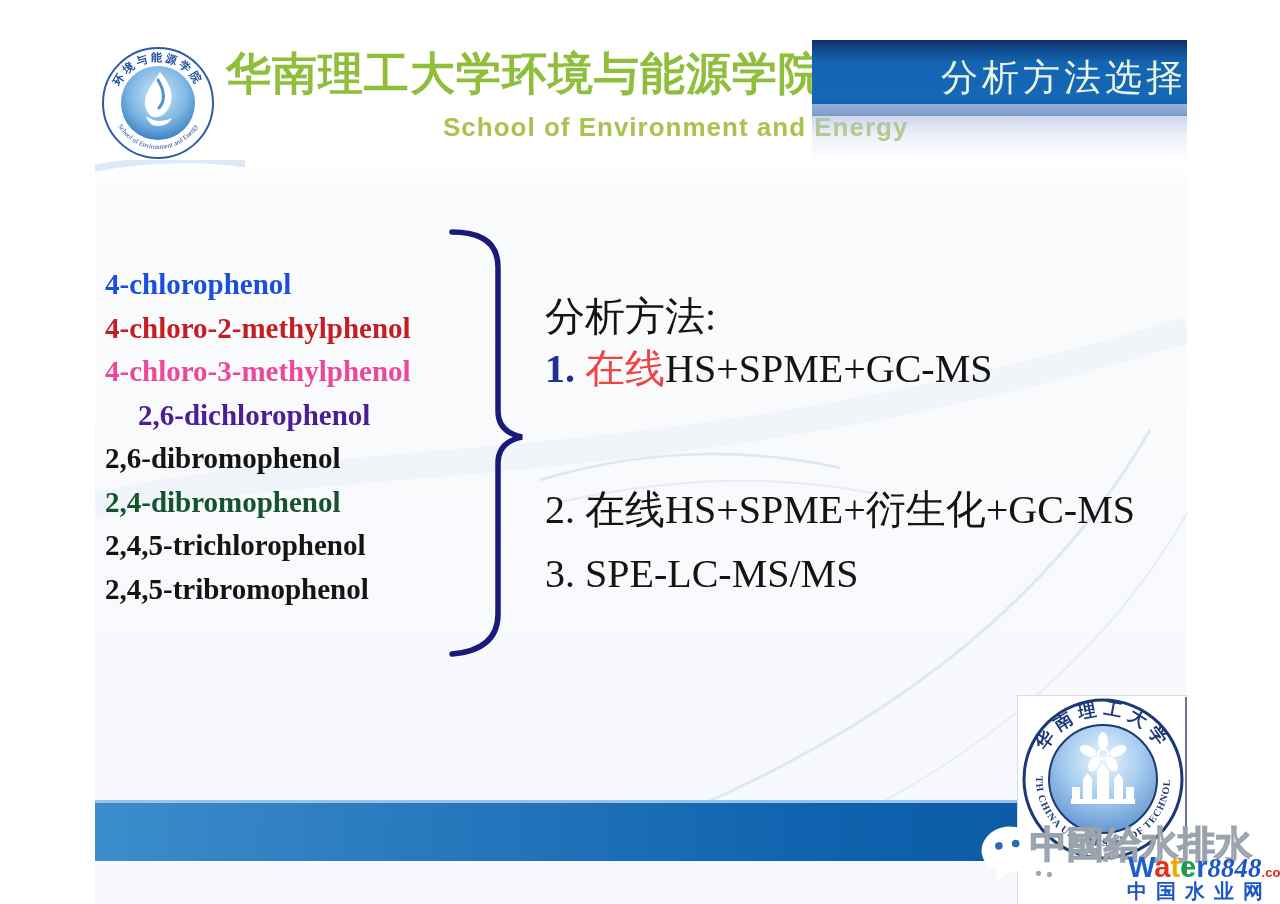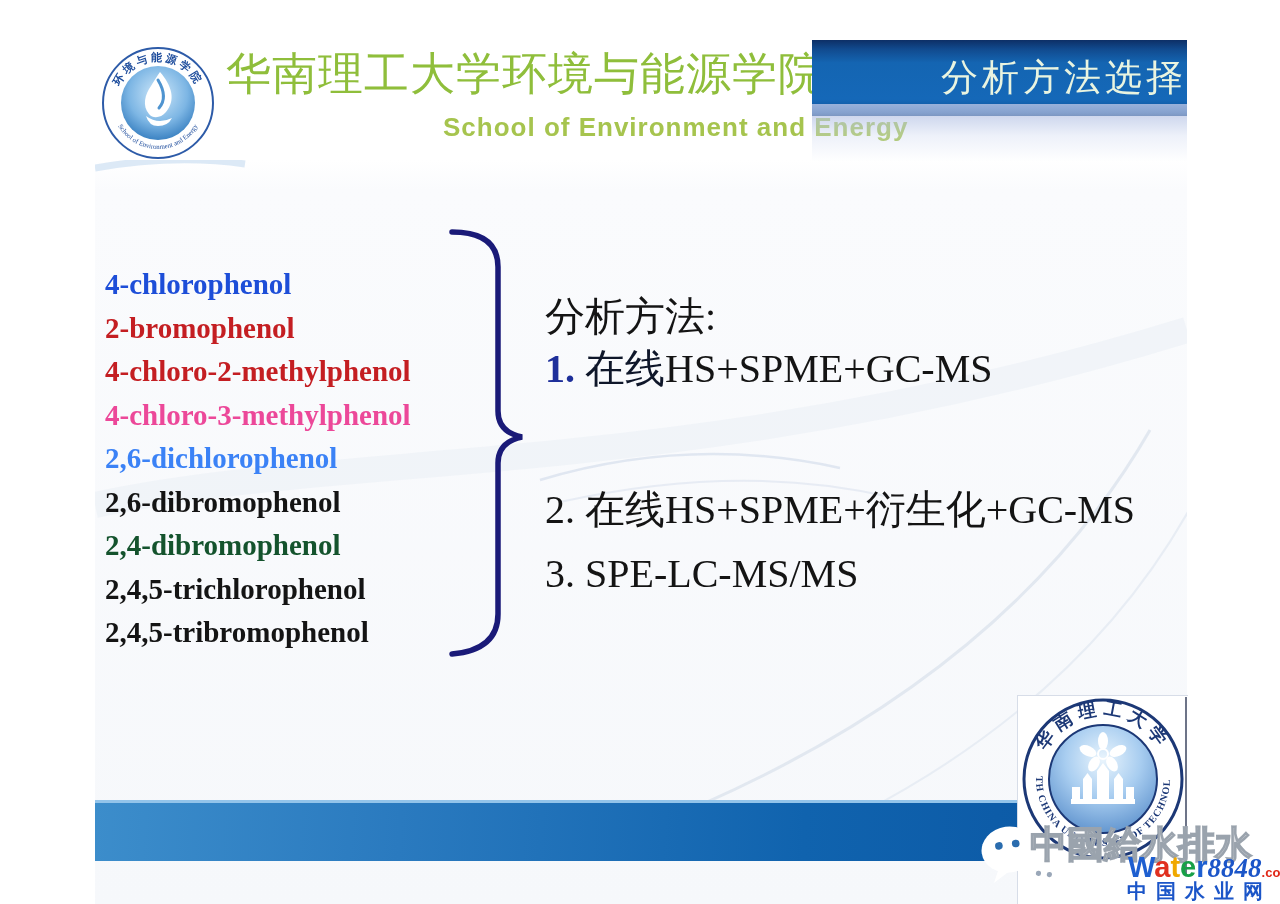--- a/index.html
+++ b/index.html
@@ -5,21 +5,21 @@
   html,body{margin:0;padding:0;background:#ffffff;}
   #canvas{position:relative;width:1280px;height:904px;background:#ffffff;overflow:hidden;
           font-family:"Liberation Serif","DejaVu Serif",serif;}
   .abs{position:absolute;}
 
   
   #slide-bg{left:95px;top:40px;width:1092px;height:864px;
     background:linear-gradient(180deg,#ffffff 0px,#ffffff 120px,#fafbfd 150px,#f6f8fb 100%);}
 
   
-  #college-title{left:226px;top:50px;width:600px;font-size:45px;font-weight:normal;
+  #college-title{left:226px;top:50px;width:600px;font-size:45px;font-weight:bold;
     letter-spacing:1px;line-height:1.1;white-space:nowrap;}
   #college-subtitle{left:443px;top:112px;font-size:26px;font-weight:bold;
     font-family:"Liberation Sans","DejaVu Sans",sans-serif;letter-spacing:1px;white-space:nowrap;}
   #banner{left:812px;top:40px;width:375px;height:76px;
     background:linear-gradient(180deg,#0d2f66 0%,#114a8e 12%,#1465b2 30%,#1568b8 78%,#0f4f96 96%,#0c3d7c 100%);
     display:flex;align-items:center;justify-content:flex-end;}
   #banner-label{font-size:37px;letter-spacing:4px;}
   #banner-wash{left:812px;top:104px;width:375px;height:58px;
     background:linear-gradient(180deg,rgba(176,190,226,0.85),rgba(205,216,240,0.35) 55%,rgba(255,255,255,0));}
 
@@ -97,38 +97,37 @@
   <div id="college-title" class="abs" style="color: rgb(143, 190, 59);">华南理工大学环境与能源学院</div>
   <div id="college-subtitle" class="abs" style="color: rgb(166, 196, 78);">School of Environment and Energy</div>
 
   <div id="banner" class="abs">
     <span id="banner-label" style="color: rgb(233, 244, 224);">分析方法选择</span>
   </div>
   <div id="banner-wash" class="abs"></div>
 
   <div id="chem-list" class="abs">
     <div class="chem" style="color: #1d4ed8;">4-chlorophenol</div>
-    <div class="chem" style="color: rgb(196, 30, 34);">2-bromophenol</div>
     <div class="chem" style="color: rgb(196, 30, 34);">4-chloro-2-methylphenol</div>
     <div class="chem" style="color: #ec4899;">4-chloro-3-methylphenol</div>
-    <div class="chem" style="color: #3b82f6;">2,6-dichlorophenol</div>
+    <div class="chem" style="color: #4c1d95; margin-left: 33px;">2,6-dichlorophenol</div>
     <div class="chem" style="color: rgb(20, 20, 20);">2,6-dibromophenol</div>
     <div class="chem" style="color: #14532d;">2,4-dibromophenol</div>
     <div class="chem" style="color: rgb(20, 20, 20);">2,4,5-trichlorophenol</div>
     <div class="chem" style="color: rgb(20, 20, 20);">2,4,5-tribromophenol</div>
   </div>
 
   <svg class="abs" style="left:440px;top:218px;" width="100" height="450" viewBox="0 0 100 450">
     <path d="M 12 14 Q 58 14 58 49 L 58 193 Q 58 214 82 219 Q 58 224 58 245 L 58 396 Q 58 432 12 436" fill="none" stroke="#1a1a78" stroke-width="5.5" stroke-linecap="round"></path>
   </svg>
 
   <div class="mline abs" style="top:292px;">分析方法:</div>
   <div class="mline abs" style="top:344px;">
     <span id="m1-num" style="color: rgb(30, 47, 154);">1.</span>
-    <span style="color: #0f172a;">在线</span><span>HS+SPME+GC-MS</span>
+    <span style="color: #ef4444;">在线</span><span>HS+SPME+GC-MS</span>
   </div>
   <div class="mline abs" style="top:446px;margin-top:39px;">2. 在线HS+SPME+衍生化+GC-MS</div>
   <div class="mline abs" style="top:549px;text-align:right;">3. SPE-LC-MS/MS</div>
 
   <div id="bottom-bar" class="abs"></div>
 
   <div id="seal-box" class="abs"></div>
   <svg class="abs" style="left:1017px;top:695px;" width="170" height="209" viewBox="0 0 170 209">
     <defs>
       <radialGradient id="sealInner" cx="50%" cy="32%" r="78%">

